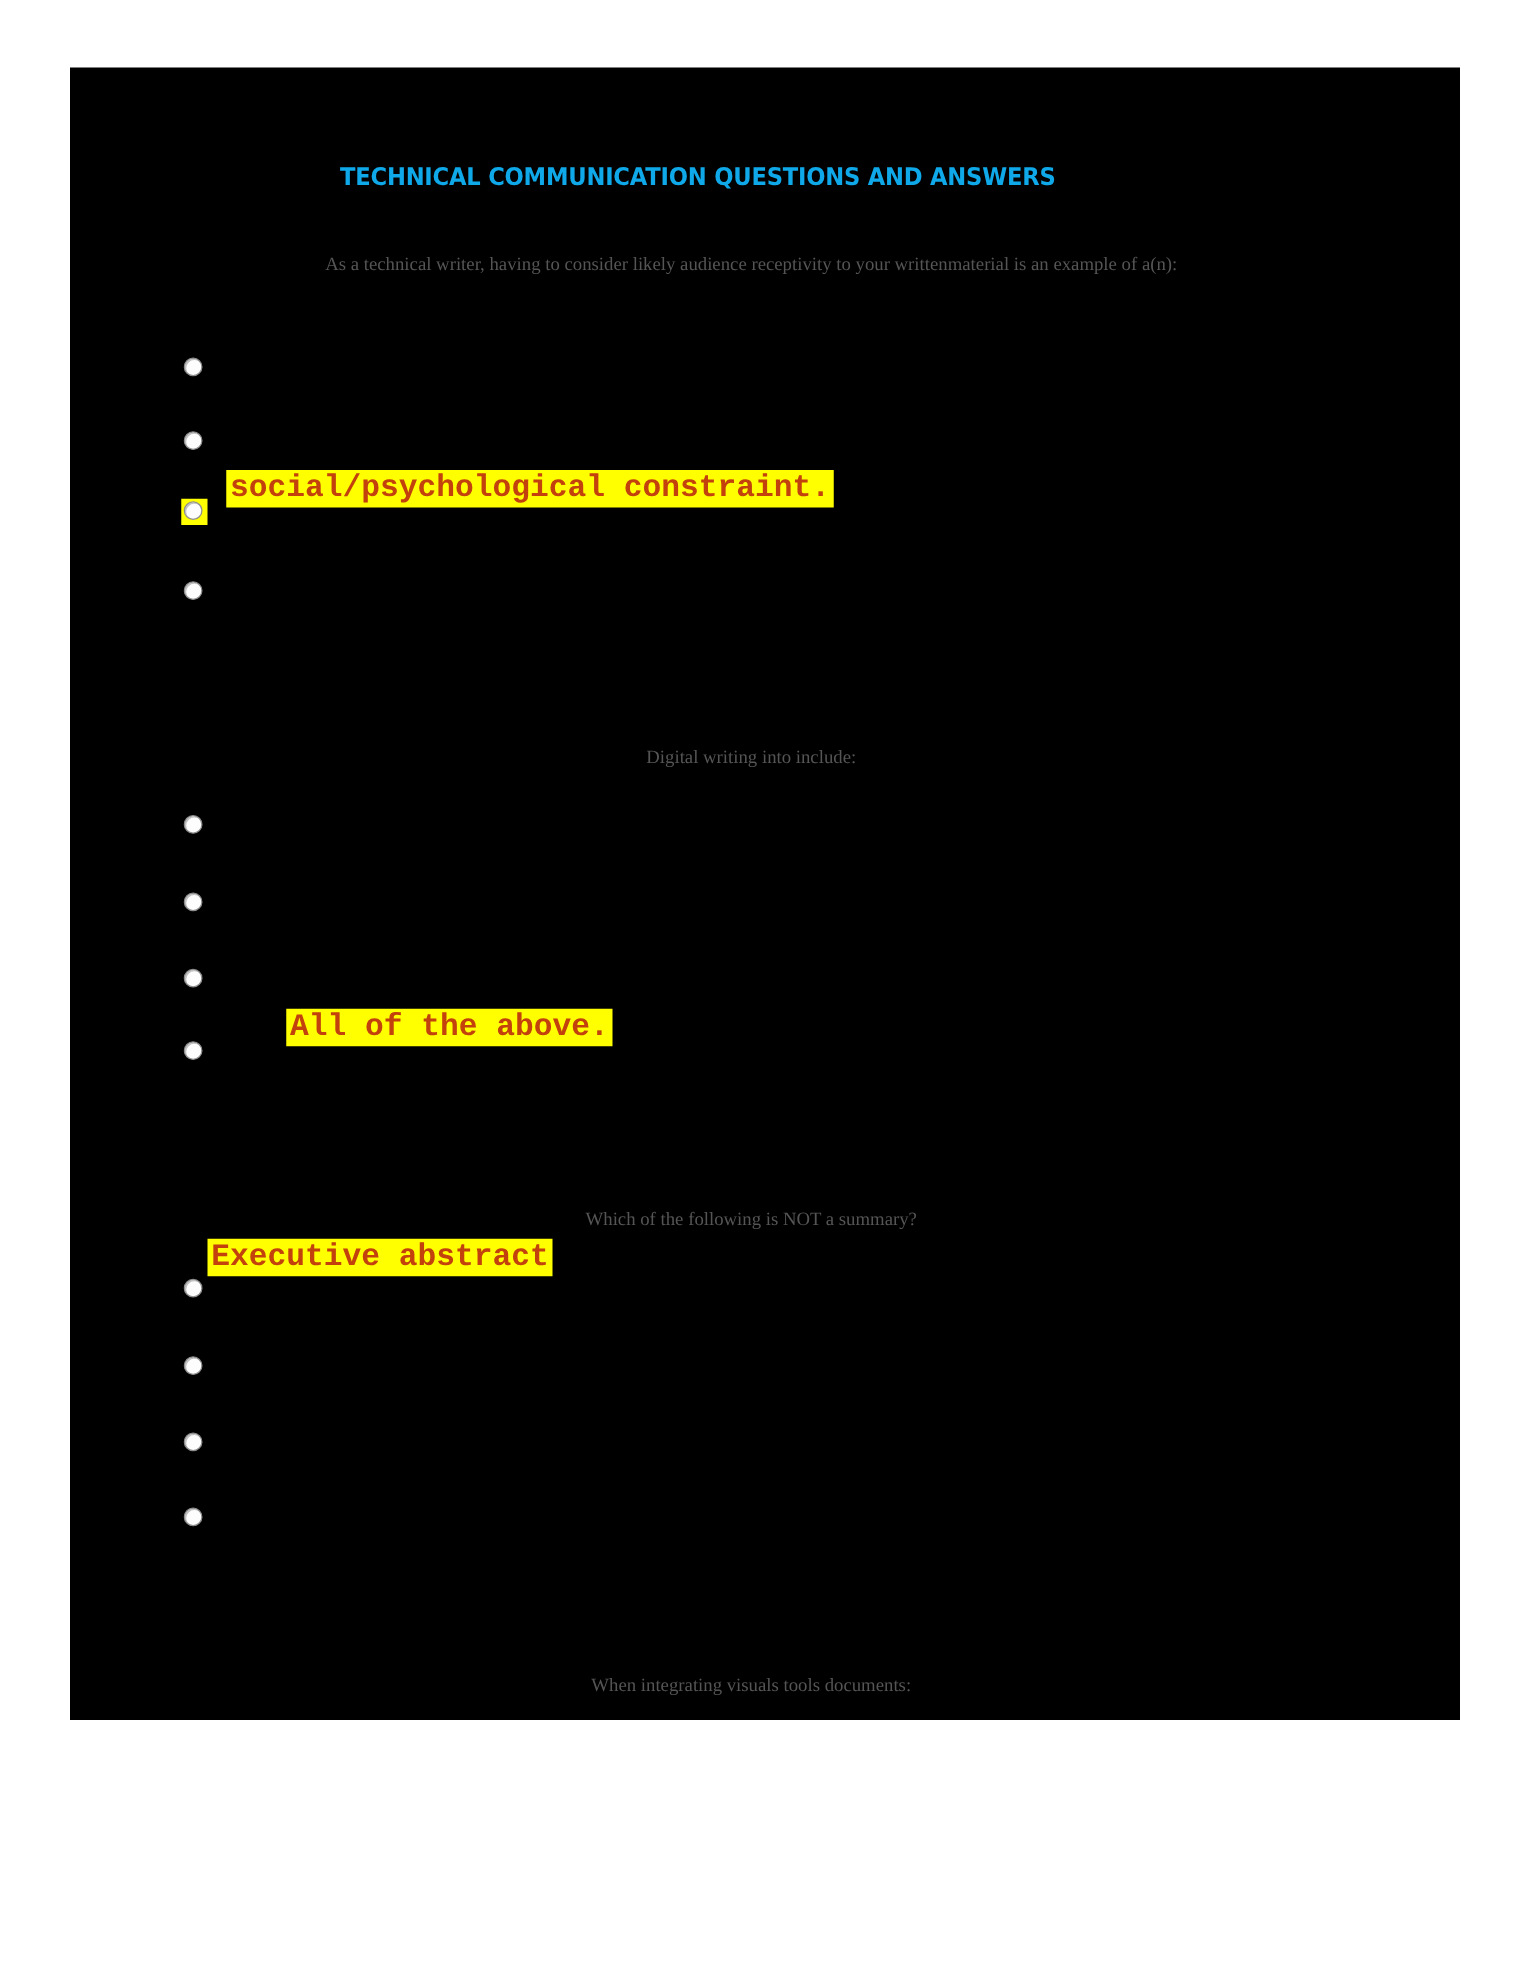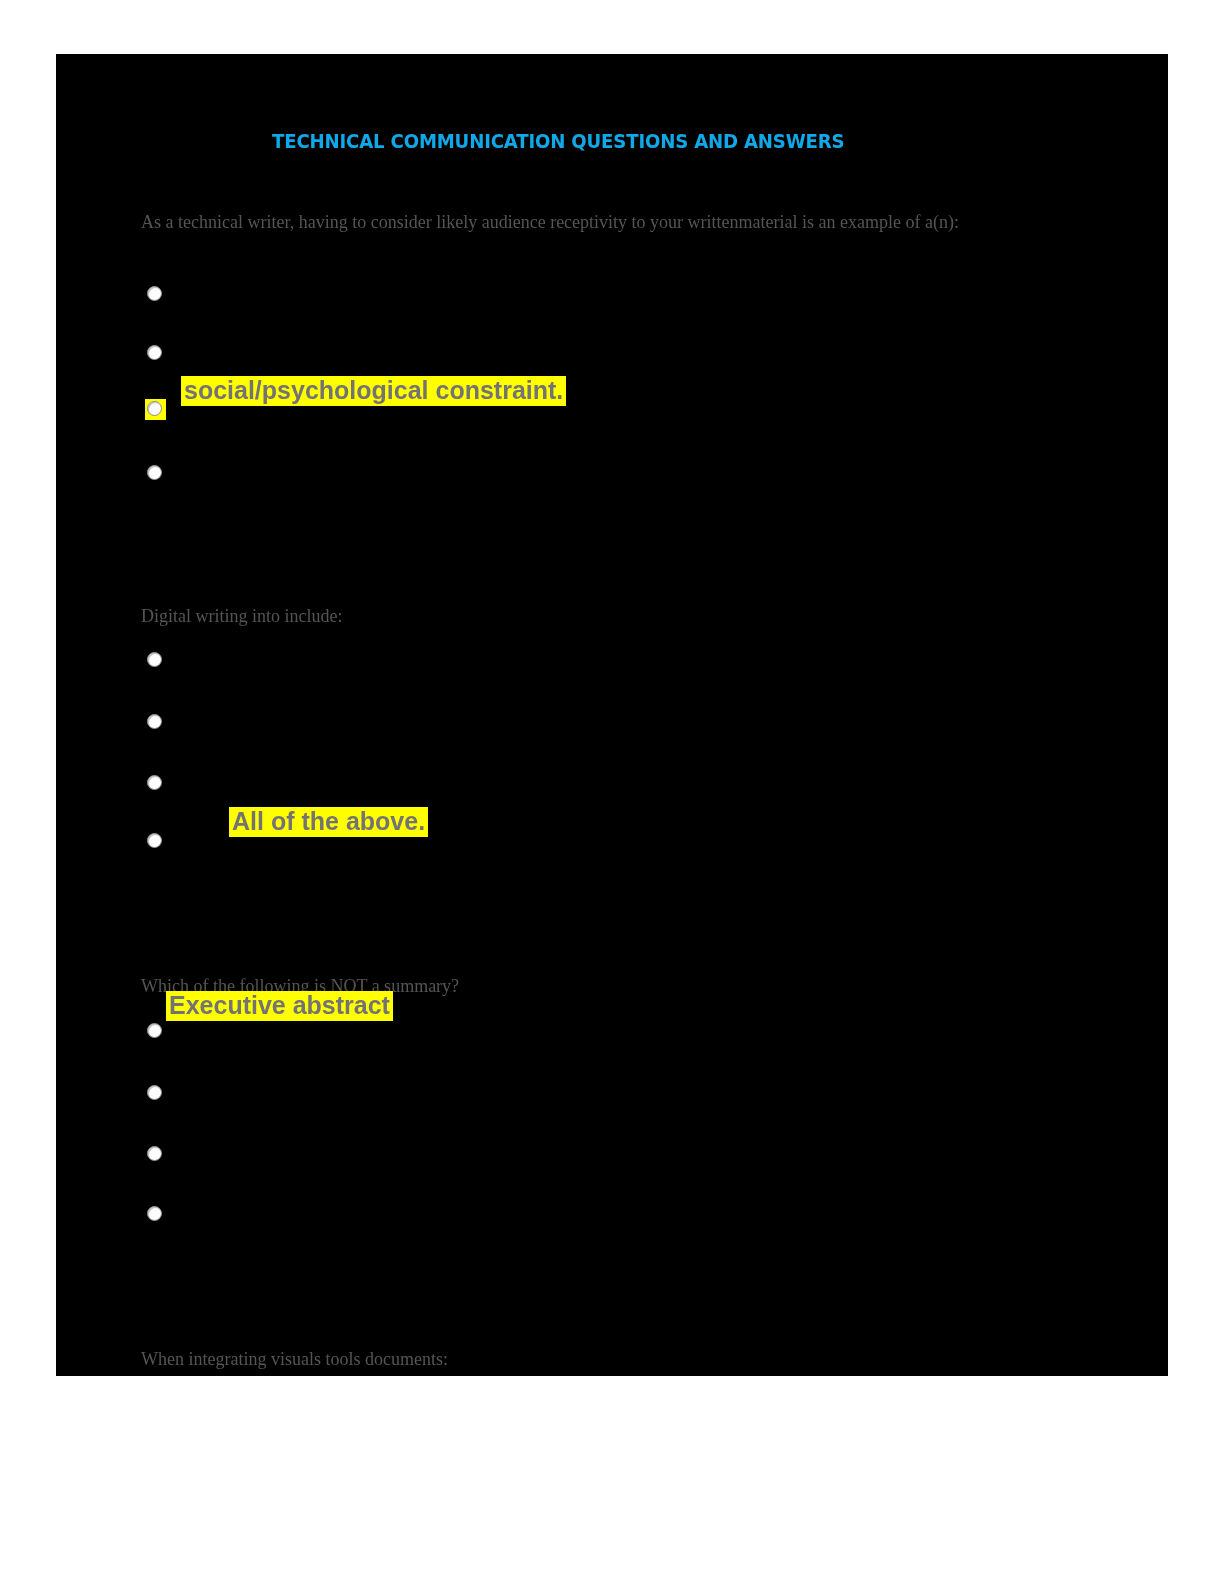--- a/index.html
+++ b/index.html
@@ -18,20 +18,21 @@
 
   
   #content-region {
     position: absolute;
     left: 56px;
     top: 54px;
     width: 1112px;
     height: 1322px;
     background: #000000;
     overflow: hidden;
+    text-align: center;
   }
 
   
   #doc-title {
     position: absolute;
     left: 216px;            
     top: 76px;              
     font-family: "DejaVu Sans", sans-serif;
     font-weight: bold;
     font-size: 19.5px;
@@ -47,22 +48,22 @@
     position: absolute;
     left: 0;
     width: 1112px;
   }
   .question-text {
     position: absolute;
     left: 85px;             
     width: 920px;
     color: #555555;
     font-family: "Liberation Serif", serif;
-    font-size: 18px;
-    line-height: 44px;
+    font-size: 15px;
+    line-height: 24px;
     font-weight: normal;
   }
 
   
   .radio-option {
     position: absolute;
     left: 91px;             
     width: 17px;
     height: 17px;
   }
@@ -81,22 +82,22 @@
     height: 21px;
     left: 89px;
     padding: 2px 0 0 2px;
     box-sizing: border-box;
   }
 
   
   .answer-highlight {
     position: absolute;
     background: #ffff00;
-    color: #737373;
-    font-family: Liberation Sans, sans-serif;
+    color: #c2410c;
+    font-family: Liberation Mono, monospace;
     font-weight: bold;
     font-size: 25px;
     line-height: 27px;
     padding: 1px 3px 2px 3px;
     white-space: nowrap;
   }
 </style>
 </head>
 <body>
 

